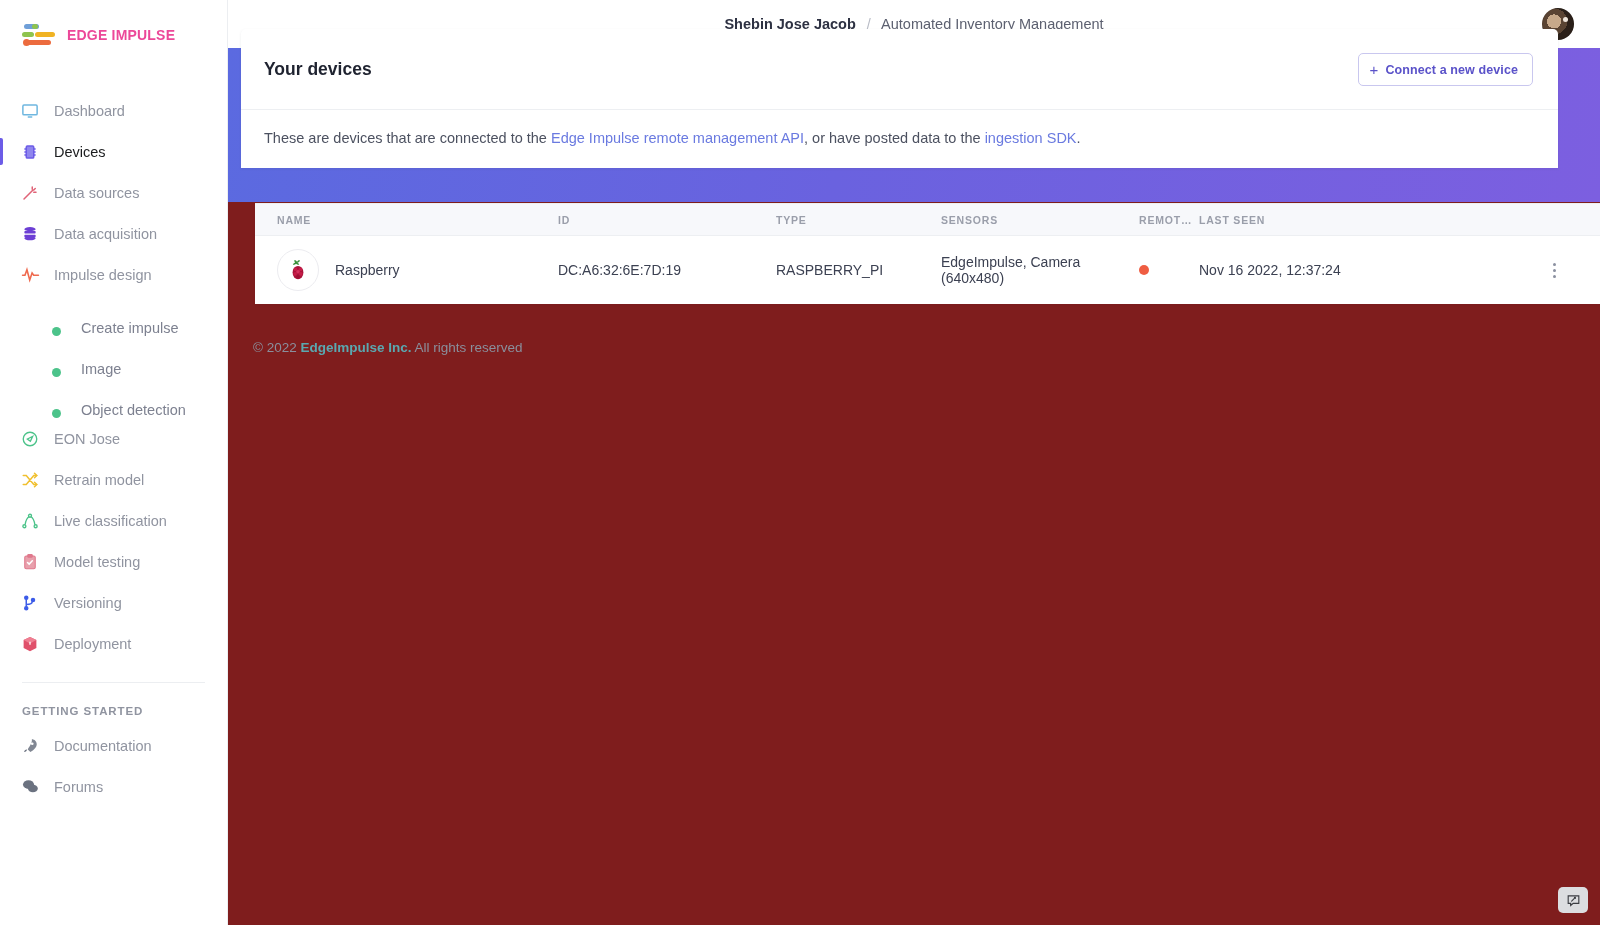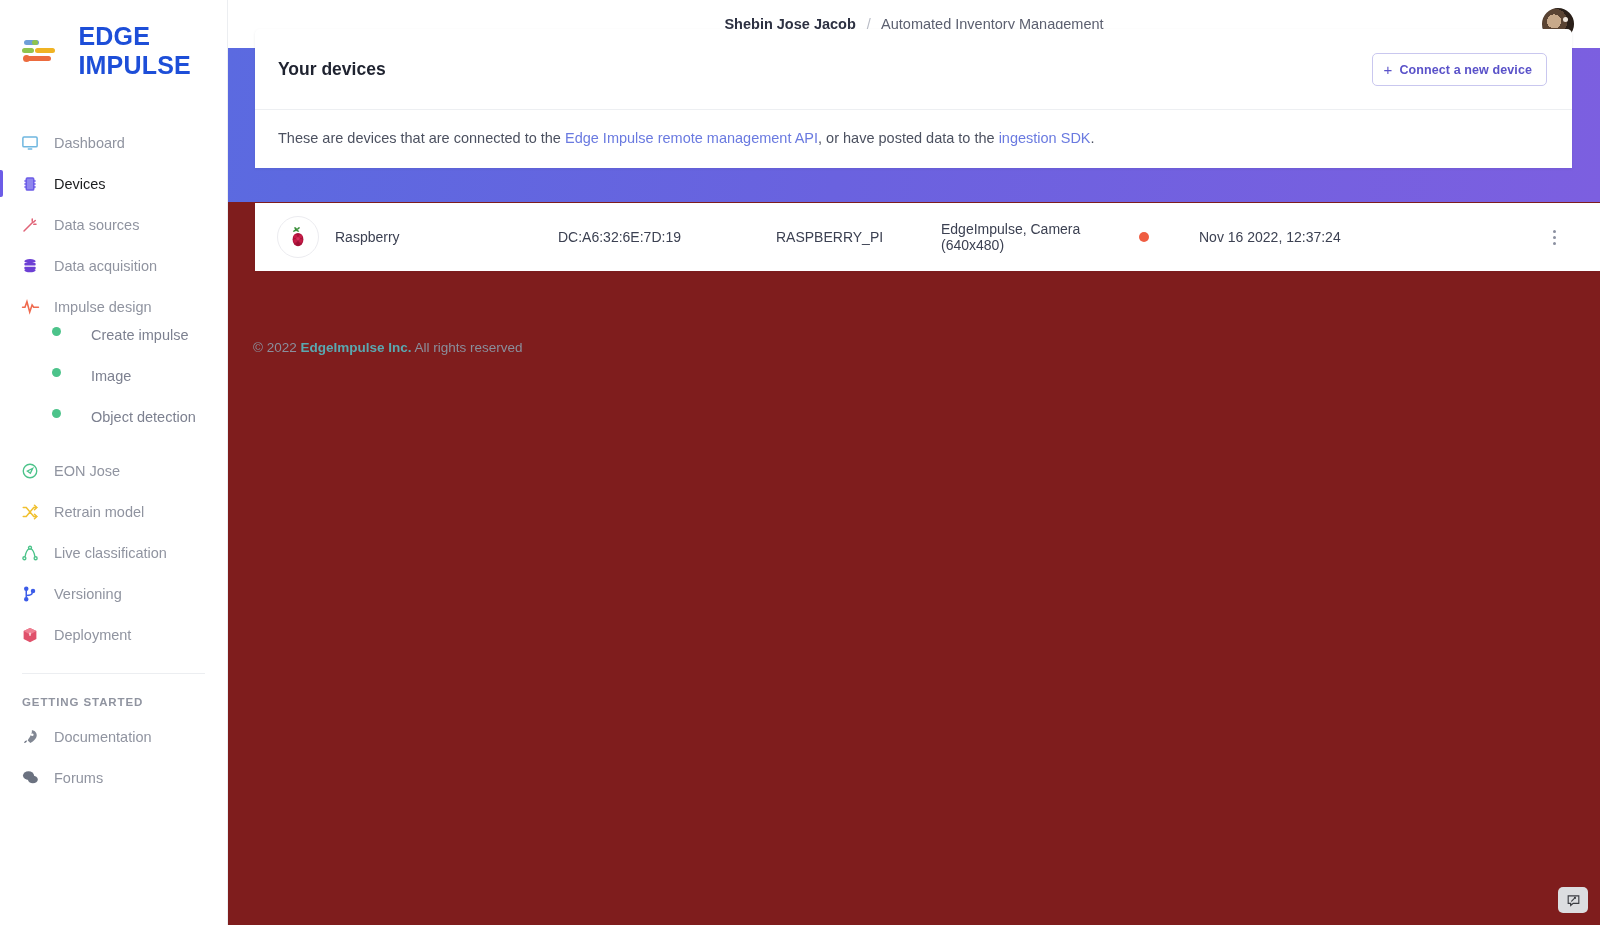--- a/index.html
+++ b/index.html
@@ -19,36 +19,36 @@
   }
   .logo-wrap { display: flex; align-items: center; gap: 11px; padding: 22px 0 0 22px; }
   .logo-mark { width: 34px; height: 26px; position: relative; }
   .logo-bar { position: absolute; height: 5px; border-radius: 3px; }
   .lb1 { left: 2px;  top: 2px;  width: 15px; background: #6f9fd8; }
   .lb2 { left: 10px; top: 2px;  width: 6px;  background: #8fc44e; }
   .lb3 { left: 0px;  top: 10px; width: 12px; background: #8fc44e; }
   .lb4 { left: 13px; top: 10px; width: 20px; background: #f0b323; }
   .lb5 { left: 5px;  top: 18px; width: 24px; background: #ec6b3e; }
   .lb-dot { position: absolute; left: 1px; top: 17px; width: 7px; height: 7px; border-radius: 50%; background: #ec6b3e; }
-  .logo-text { font-size: 25px; font-weight: 700; letter-spacing: .2px; color: #1d4ed8; margin-left: 19px; }
+  .logo-text { font-size: 14px; font-weight: 700; letter-spacing: .2px; color: #ec4899; }
 
   .nav { margin-top: 42px; }
   .nav-item {
     display: flex; align-items: center; gap: 14px;
     height: 41px; padding-left: 20px; cursor: pointer; position: relative;
   }
   .nav-item .label { font-size: 14.5px; color: #9094a0; }
   .nav-item.active .label { color: #1b1c1e; font-weight: 400; }
   .nav-item.active::before {
     content: ""; position: absolute; left: 0; top: 7px;
     width: 3px; height: 27px; background: #6c5ce7; border-radius: 0 2px 2px 0;
   }
   .nav-icon { width: 20px; height: 20px; display: flex; align-items: center; justify-content: center; flex: 0 0 20px; }
 
-  .sub-item { display: flex; align-items: flex-start; gap: 30px; height: 41px; padding-left: 52px; cursor: pointer; }
+  .sub-item { display: flex; align-items: flex-end; gap: 20px; height: 41px; padding-left: 52px; cursor: pointer; }
   .sub-item .label { font-size: 14.5px; color: #7d8190; }
   .dot-green { width: 9px; height: 9px; border-radius: 50%; background: #4cc38a; flex: 0 0 9px; }
 
   .nav-divider { height: 1px; background: #eceef1; margin: 18px 22px 0 22px; }
   .nav-section-title {
     font-size: 11.5px; font-weight: 700; letter-spacing: .9px;
     color: #9094a0; padding: 22px 0 8px 22px;
   }
 
   
@@ -68,21 +68,21 @@
     box-shadow: 0 0 0 1px rgba(0,0,0,.08) inset;
   }
   .avatar .hl { position: absolute; right: 6px; top: 9px; width: 5px; height: 5px; border-radius: 50%; background: #efe6dc; }
 
   .banner {
     position: absolute; left: 0; top: 48px; width: 1372px; height: 154px;
     background: linear-gradient(100deg, #5b6ae0 0%, #6a62df 45%, #7c5fe0 100%);
   }
 
   .card {
-    position: absolute; left: 27px; top: 29px; width: 1317px;
+    position: absolute; left: 13px; top: 29px; width: 1317px;
     background: #ffffff; border-radius: 5px 5px 0 0;
     box-shadow: 0 1px 3px rgba(30,35,60,.08);
   }
   .card-head {
     display: flex; align-items: center; justify-content: space-between;
     padding: 24px 25px 23px 23px; border-bottom: 1px solid #edeff2;
   }
   .card-title { font-size: 17.5px; font-weight: 700; color: #1f2330; }
   .btn-connect {
     display: inline-flex; align-items: center; gap: 7px;
@@ -247,20 +247,30 @@
           <svg width="18" height="18" viewBox="0 0 24 24" fill="none" stroke="#4cc38a" stroke-width="1.8">
             <circle cx="12" cy="5" r="2"></circle>
               <circle cx="4.5" cy="19" r="2"></circle>
               <circle cx="19.5" cy="19" r="2"></circle>
             <path d="M5.5 17C6.5 10 9 7.2 11 6M13 6c2 1.2 4.5 4 5.5 11"></path>
           </svg>
         </span>
         <span class="label">Live classification</span>
       </div>
 
+      <div class="nav-item">
+        <span class="nav-icon">
+          <svg width="18" height="18" viewBox="0 0 24 24" fill="#e8a0ac" stroke="#e0788c" stroke-width="1.4">
+            <rect x="5" y="4" width="14" height="17" rx="2"></rect>
+            <rect x="9" y="2" width="6" height="3.5" rx="1" fill="#e0788c"></rect>
+            <path d="M8.7 12.6l2.2 2.2 4.2-4.4" stroke="#fff" stroke-width="2" fill="none" stroke-linecap="round"></path>
+          </svg>
+        </span>
+        <span class="label">Model testing</span>
+      </div>
 
       <div class="nav-item">
         <span class="nav-icon">
           <svg width="18" height="18" viewBox="0 0 24 24" fill="none" stroke="#3c5ce8" stroke-width="2">
             <circle cx="7" cy="5" r="2" fill="#3c5ce8"></circle>
               <circle cx="7" cy="19" r="2" fill="#3c5ce8"></circle>
             <circle cx="16" cy="8" r="2" fill="#3c5ce8"></circle>
             <path d="M7 7v10M7 14c6 0 8-2 8-4"></path>
           </svg>
         </span>
@@ -328,20 +338,29 @@
           <span class="plus">+</span>
           <span>Connect a new device</span>
         </button>
       </div>
       <div class="card-desc">
         <span>These are devices that are connected to the </span><a href="#">Edge Impulse remote management API</a><span>, or have posted data to the </span><a href="#">ingestion SDK</a><span>.</span>
       </div>
     </div>
 
     <div class="table-wrap">
+      <div class="thead">
+        <div class="th c-name">NAME</div>
+        <div class="th c-id">ID</div>
+        <div class="th c-type">TYPE</div>
+        <div class="th c-sensor">SENSORS</div>
+        <div class="th c-remote">REMOT…</div>
+        <div class="th c-seen">LAST SEEN</div>
+        <div class="th c-menu"></div>
+      </div>
 
       <div class="trow">
         <div class="c-name">
           <span class="device-avatar">
             <svg width="26" height="26" viewBox="0 0 24 24">
               <path d="M8.4 3.2c1.2-.4 2.3.3 2.7 1.3.4-1 1.5-1.7 2.7-1.3-.3 1.2-1.3 2-2.4 2.1.9.3 1.5.9 1.8 1.6-1.1.4-2.3.1-3-.7-.7.8-1.9 1.1-3 .7.3-.7.9-1.3 1.8-1.6C9.7 5.2 8.7 4.4 8.4 3.2z" fill="#3a8f3a"></path>
               <ellipse cx="12" cy="14.4" rx="5" ry="6.2" fill="#a9123a"></ellipse>
               <circle cx="9.6" cy="11.4" r="1.7" fill="#c51c47"></circle>
               <circle cx="14.4" cy="11.4" r="1.7" fill="#c51c47"></circle>
               <circle cx="12" cy="13.6" r="1.7" fill="#d4305c"></circle>

